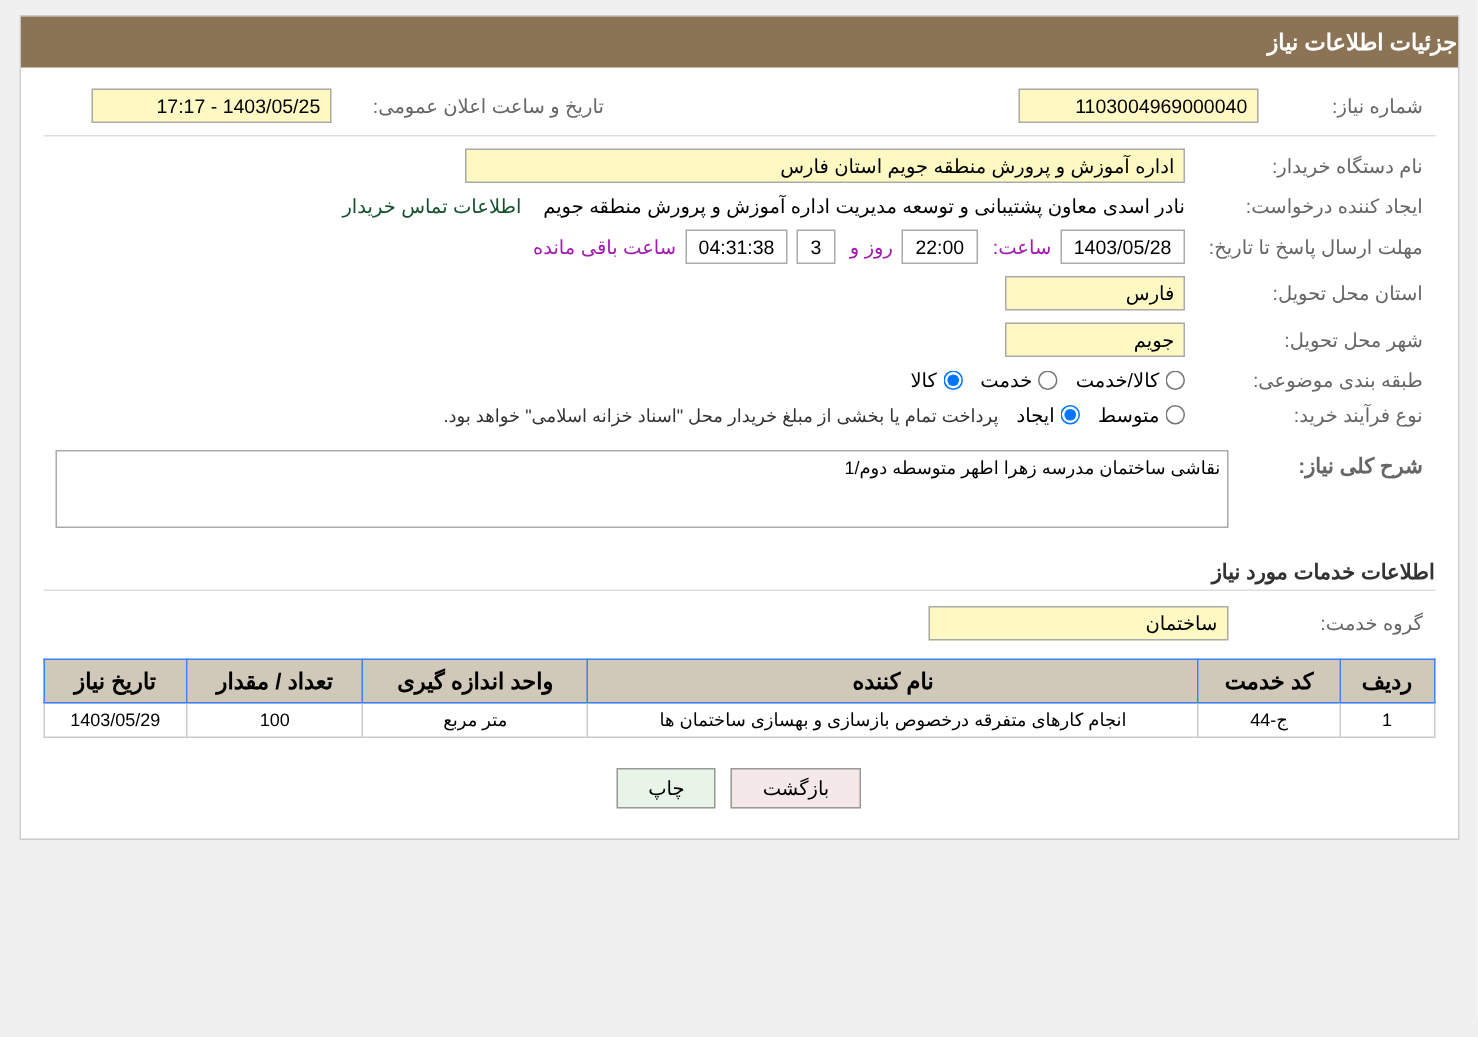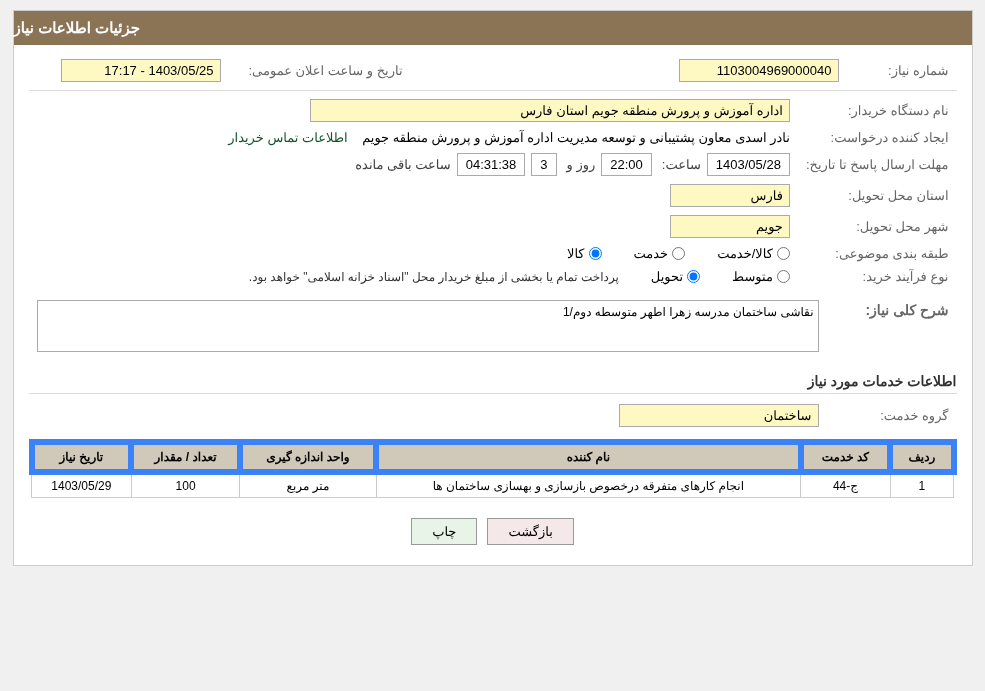--- a/index.html
+++ b/index.html
@@ -15,21 +15,21 @@
       padding: 10px;
     }
     .main-container {
       width: 960px;
       background: #fff;
       border: 1px solid #ccc;
     }
     .page-header {
       background: #8b7355;
       color: #fff;
-      text-align: left;
+      text-align: right;
       padding: 8px 0;
       font-size: 15px;
       font-weight: bold;
     }
     .content {
       padding: 10px 15px;
     }
     .info-table {
       width: 100%;
       border-collapse: collapse;
@@ -70,21 +70,20 @@
     }
     .radio-group {
       display: flex;
       gap: 12px;
       align-items: center;
     }
     .radio-item {
       display: flex;
       align-items: center;
       gap: 4px;
-      margin-left: 20px;
     }
     .process-row {
       font-size: 12px;
       color: #333;
       margin-left: 22px;
     }
     .textarea-box {
       border: 1px solid #aaa;
       background: #fff;
       width: 100%;
@@ -100,24 +99,24 @@
       border-bottom: 1px solid #ddd;
       margin-bottom: 6px;
     }
     .data-table {
       width: 100%;
       border-collapse: collapse;
       margin-bottom: 10px;
     }
     .data-table th {
       background: #d0c8b8;
-      border: 6px solid #3b82f6;
+      border: 1px solid #3b82f6;
       padding: 5px 8px;
       text-align: center;
-      font-size: 12px;
+      font-size: 15px;
     }
     .data-table td {
       border: 1px solid #ccc;
       padding: 4px 8px;
       text-align: center;
       font-size: 12px;
     }
     .data-table tr:nth-child(even) td {
       background: #f9f9f9;
     }
@@ -140,21 +139,21 @@
     }
     .btn-back {
       background: #f4e8e8;
     }
     .separator {
       border: none;
       border-top: 1px solid #ddd;
       margin: 4px 0;
     }
     .inline-label {
-      color: #404040;
+      color: #a21caf;
       margin-left: 4px;
     }
     textarea {
       font-family: Tahoma, Arial, sans-serif;
       font-size: 12px;
       direction: rtl;
     }
   </style>
 </head>
 <body>
@@ -264,21 +263,21 @@
           <span>نوع فرآیند خرید:</span>
         </td>
         <td colspan="3">
           <div class="radio-group">
             <div class="radio-item">
               <input type="radio" name="process" style="">
               <span>متوسط</span>
             </div>
             <div class="radio-item">
               <input type="radio" name="process" checked="" style="">
-              <span>تحویل</span>
+              <span>ایجاد</span>
             </div>
             <span class="process-row">پرداخت تمام یا بخشی از مبلغ خریدار محل "اسناد خزانه اسلامی" خواهد بود.</span>
           </div>
         </td>
       </tr>
     </tbody>
       </table>
 
     <table class="info-table" style="margin-top:6px;">
       <tbody>

